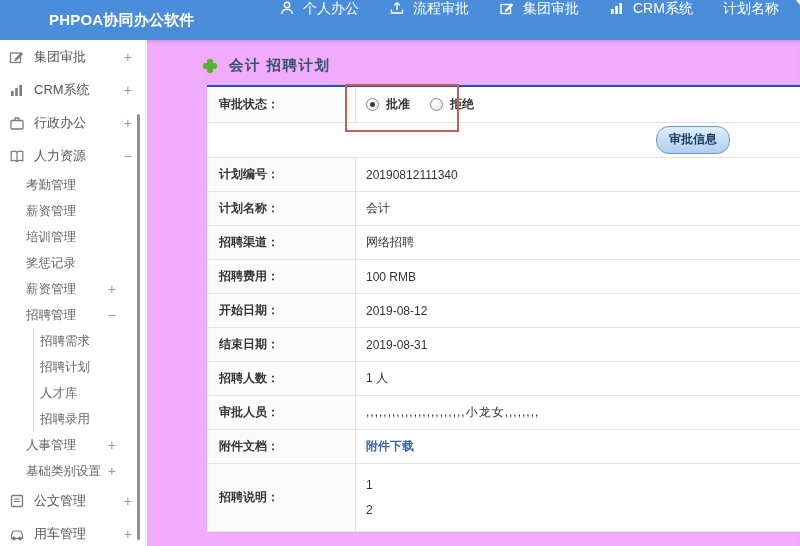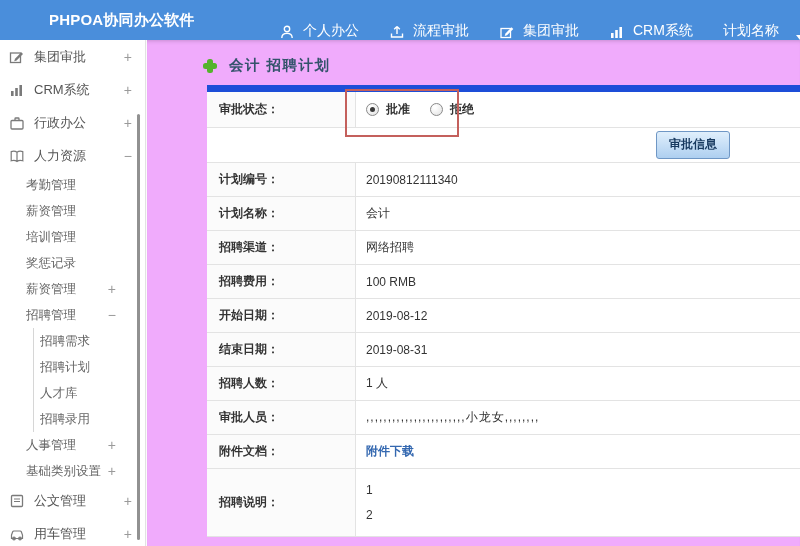--- a/index.html
+++ b/index.html
@@ -6,59 +6,59 @@
   * { margin:0; padding:0; box-sizing:border-box; }
   html,body { width:800px; height:546px; overflow:hidden; }
   body { font-family:"Liberation Sans","DejaVu Sans",sans-serif; background:#fbfbfb; position:relative; }
 
   
   .topbar { height:40px; background:#4a8edb; display:flex; align-items:center; color:#fff; }
   .brand { width:146px; padding-left:9px; font-size:15px; font-weight:bold; white-space:nowrap; letter-spacing:.2px;margin-left:40px; }
   .hamburger { margin-left:56px; width:18px; display:flex; flex-direction:column; gap:3px; cursor:pointer; }
   .hamburger span { display:block; height:2px; background:#fff; border-radius:1px; }
   .topnav { display:flex; align-items:center; margin-left:22px; }
-  .topnav-item { display:flex; align-items:flex-end; gap:8px; padding:0 15px; height:40px; font-size:14px; cursor:pointer; white-space:nowrap; }
+  .topnav-item { display:flex; align-items:flex-start; gap:8px; padding:0 15px; height:40px; font-size:14px; cursor:pointer; white-space:nowrap; }
   .topnav-item svg { display:block; }
   .caret { width:0; height:0; border-left:4.5px solid transparent; border-right:4.5px solid transparent; border-top:5px solid #fff; margin-left:9px; }
 
   
   .sidebar { position:absolute; left:0; top:40px; width:146px; height:506px; background:#fff; border-right:1px solid #e2e2e2; overflow:hidden; }
   .s1 { height:33px; display:flex; align-items:center; padding:0 13px 0 9px; color:#555; font-size:13px; cursor:pointer; }
   .s1 .sicon { width:17px; height:16px; margin-right:8px; color:#7a7a7a; flex:none; }
   .s2 { height:26px; display:flex; align-items:center; padding:0 29px 0 26px; color:#666; font-size:12.5px; cursor:pointer; }
   .s3 { height:26px; display:flex; align-items:center; margin-left:33px; border-left:1px solid #d6d6d6; padding-left:6px; color:#666; font-size:12.5px; cursor:pointer; }
   .expand { margin-left:auto; color:#9a9a9a; font-size:14px; line-height:1; }
   .scroll-thumb { position:absolute; right:5px; top:74px; width:3px; height:426px; background:#919191; border-radius:2px; cursor:grab; }
 
   
   .content { position:absolute; left:147px; top:40px; right:0; bottom:0; background:#f0abfc; box-shadow:inset 0 4px 5px -4px rgba(0,0,0,.25); }
   .page-header { display:flex; align-items:center; gap:11px; margin:16px 0 0 55px; }
   .plus-icon { position:relative; width:16px; height:16px; flex:none; }
   .plus-icon::before { content:""; position:absolute; left:5px; top:1px; width:6px; height:14px; background:#54b32c; border-radius:2.5px; }
   .plus-icon::after { content:""; position:absolute; top:5px; left:1px; height:6px; width:14px; background:#54b32c; border-radius:2.5px; }
   .page-title { font-size:14.5px; font-weight:bold; color:#33536b; letter-spacing:1.5px; }
 
-  .form { position:absolute; left:60px; top:45px; right:0; border-top:7px solid #1d4ed8; }
+  .form { position:absolute; left:60px; top:45px; right:0; border-top:2px solid #1d4ed8; }
   .row { display:flex; border-bottom:1px solid #e3e3e3; background:#fff; align-items:stretch; }
   .cell-label { width:149px; flex:none; border-right:1px solid #e3e3e3; background:#fbfbfb; padding-left:12px; display:flex; align-items:center; font-size:12px; font-weight:bold; color:#333; }
   .cell-value { flex:1; padding-left:10px; display:flex; align-items:center; font-size:12px; color:#333; }
   .row-status { height:36px; }
   .row-btn { height:35px; }
   .row-data { height:34px; }
   .row-desc { height:68px; }
   .row-desc .cell-value { flex-direction:column; align-items:flex-start; justify-content:center; line-height:25px; }
 
   .radio { width:13px; height:13px; border-radius:50%; border:1px solid #8a8a8a; background:radial-gradient(circle at 35% 30%, #fff 10%, #e3e3e3 90%); display:inline-block; position:relative; flex:none; cursor:pointer; }
   .radio.checked::after { content:""; position:absolute; left:3px; top:3px; width:5px; height:5px; border-radius:50%; background:#3a3a3a; }
   .radio-label { font-weight:bold; margin:0 20px 0 7px; cursor:pointer; }
 
   .red-box { position:absolute; left:138px; top:-3px; width:114px; height:48px; border:2px solid #c4605c; pointer-events:none; }
 
   .row-btn .cell-value-full { flex:1; display:flex; align-items:center; justify-content:flex-end; padding-right:70px; }
-  .btn { font-family:inherit; padding:4px 12px 5px; font-size:12px; font-weight:bold; color:#17395f; background:linear-gradient(#e0effc,#aecff0); border:1px solid #6f97c5; border-radius:3px; cursor:pointer; }
+  .btn { font-family:inherit; padding:4px 12px 5px; font-size:12px; font-weight:bold; color:#17395f; background:linear-gradient(#e0effc,#aecff0); border:1px solid #6f97c5; border-radius:13px; cursor:pointer; }
 
   .link { color:#3468b0; font-weight:bold; text-decoration:none; cursor:pointer; }
   .commas { letter-spacing:1px; white-space:nowrap; }
 </style>
 </head>
 <body>
 
 <div class="topbar">
   <div class="brand">PHPOA协同办公软件</div>
   <div class="hamburger">

